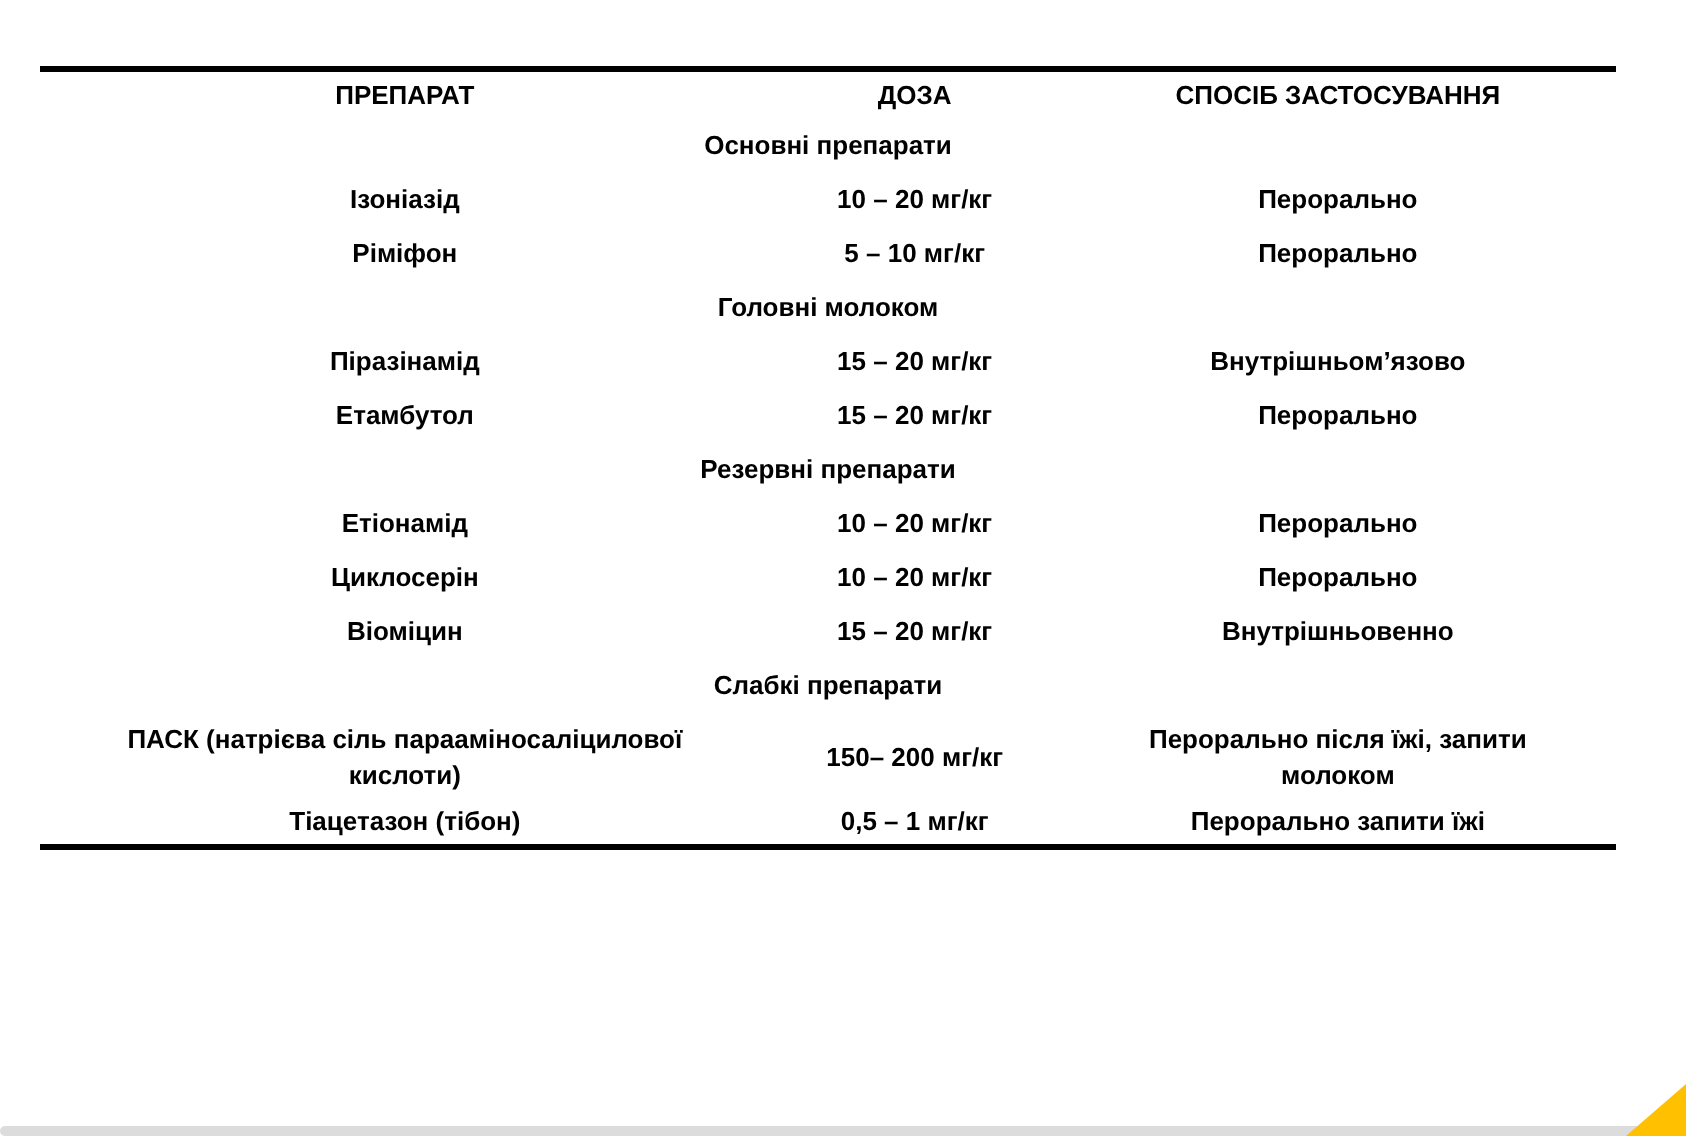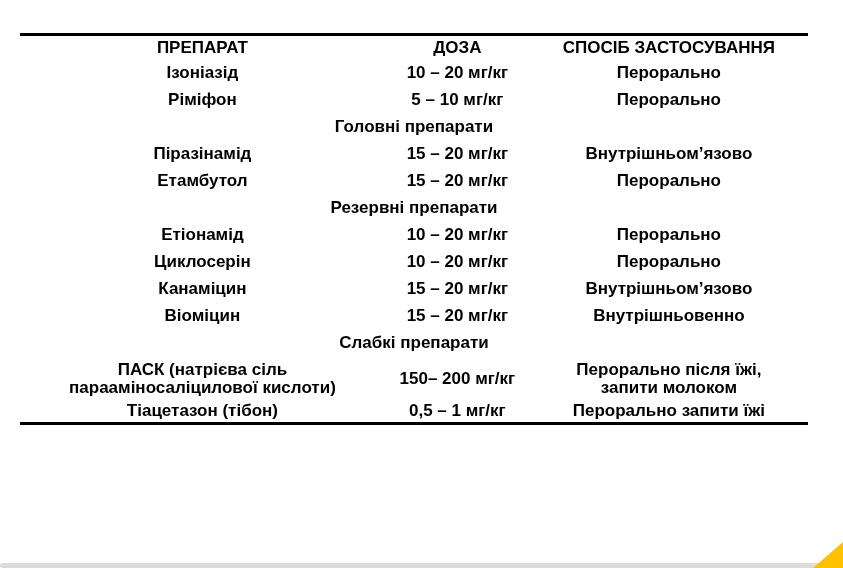--- a/index.html
+++ b/index.html
@@ -28,21 +28,21 @@
     border-top:3px solid var(--ink);
     border-bottom:3px solid var(--ink);
   }
   col.c1{width:46.3%;}
   col.c2{width:18.4%;}
   col.c3{width:35.3%;}
   td,th{
     text-align:center;
     vertical-align:middle;
     font-weight:bold;
-    font-size:17px;
+    font-size:13px;
     line-height:18px;
     padding:0;
   }
   tr.r-head{height:25px;}
   tr.r{height:27px;}
   tr.r-sect{height:27px;}
   tr.r-tall{height:44px;}
   tr.r-last{height:23px;}
   .inner{display:inline-block;}
   td.c1cell .inner{max-width:330px;}
@@ -78,33 +78,36 @@
         <col class="c3">
       </colgroup>
 
     <tbody>
         <tr class="r-head">
       <th>ПРЕПАРАТ</th>
       <th>ДОЗА</th>
       <th>СПОСІБ ЗАСТОСУВАННЯ</th>
     </tr>
 
+    <tr class="r-sect">
+      <td colspan="3">Основні препарати</td>
+    </tr>
     <tr class="r">
       <td class="c1cell"><span class="inner">Ізоніазід</span></td>
       <td>10 – 20 мг/кг</td>
       <td class="c3cell"><span class="inner">Перорально</span></td>
     </tr>
     <tr class="r">
       <td class="c1cell"><span class="inner">Ріміфон</span></td>
       <td>5 – 10 мг/кг</td>
       <td class="c3cell"><span class="inner">Перорально</span></td>
     </tr>
 
     <tr class="r-sect">
-      <td colspan="3">Головні препарати</td>
+      <td colspan="3">Головні молоком</td>
     </tr>
     <tr class="r">
       <td class="c1cell"><span class="inner">Піразінамід</span></td>
       <td>15 – 20 мг/кг</td>
       <td class="c3cell"><span class="inner">Внутрішньом’язово</span></td>
     </tr>
     <tr class="r">
       <td class="c1cell"><span class="inner">Етамбутол</span></td>
       <td>15 – 20 мг/кг</td>
       <td class="c3cell"><span class="inner">Перорально</span></td>
@@ -115,25 +118,20 @@
     </tr>
     <tr class="r">
       <td class="c1cell"><span class="inner">Етіонамід</span></td>
       <td>10 – 20 мг/кг</td>
       <td class="c3cell"><span class="inner">Перорально</span></td>
     </tr>
     <tr class="r">
       <td class="c1cell"><span class="inner">Циклосерін</span></td>
       <td>10 – 20 мг/кг</td>
       <td class="c3cell"><span class="inner">Перорально</span></td>
-    </tr>
-    <tr class="r">
-      <td class="c1cell"><span class="inner">Канаміцин</span></td>
-      <td>15 – 20 мг/кг</td>
-      <td class="c3cell"><span class="inner">Внутрішньом’язово</span></td>
     </tr>
     <tr class="r">
       <td class="c1cell"><span class="inner">Віоміцин</span></td>
       <td>15 – 20 мг/кг</td>
       <td class="c3cell"><span class="inner">Внутрішньовенно</span></td>
     </tr>
 
     <tr class="r-sect">
       <td colspan="3">Слабкі препарати</td>
     </tr>

